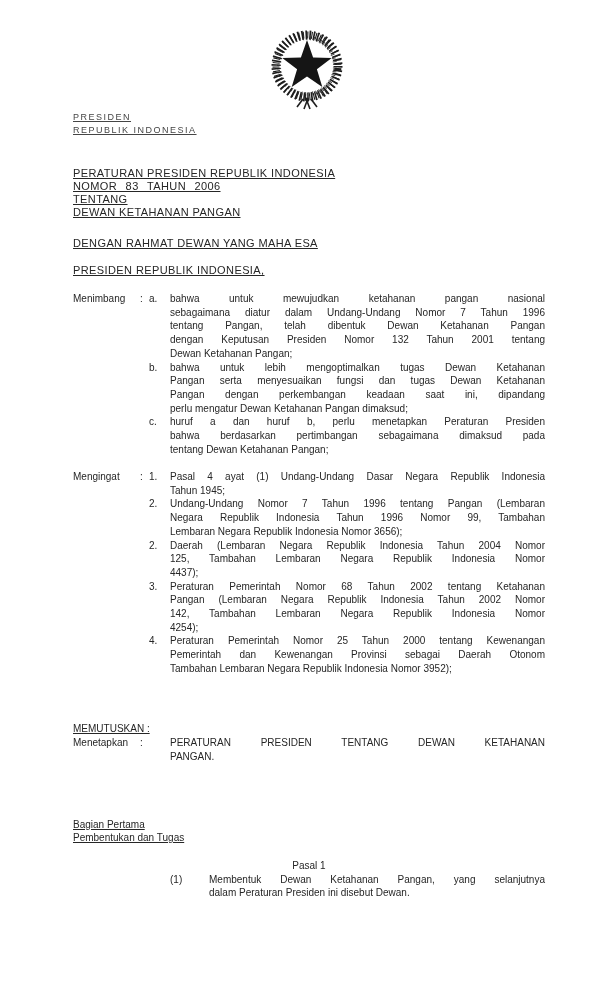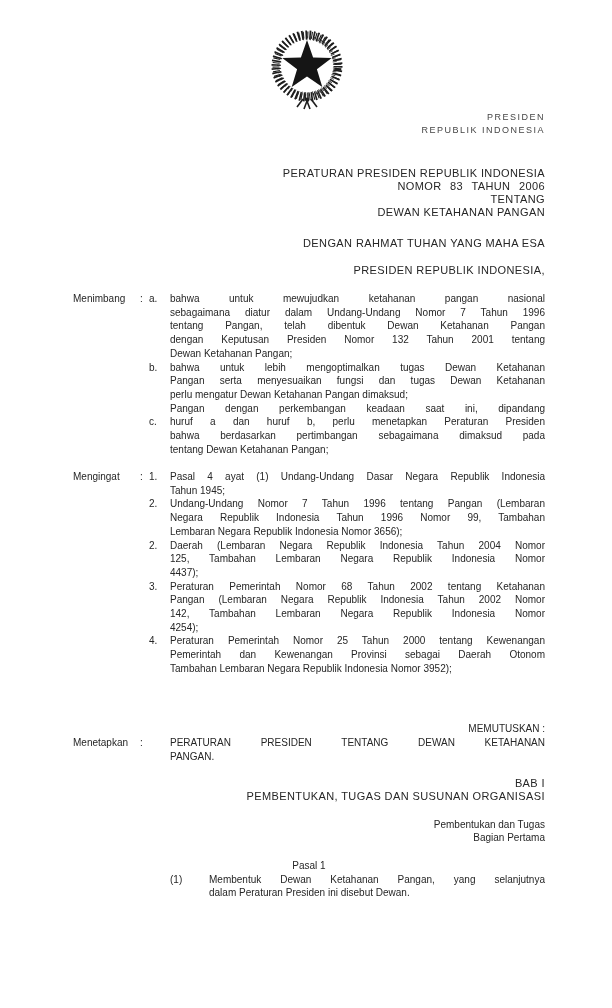--- a/index.html
+++ b/index.html
@@ -1,19 +1,19 @@
 <!DOCTYPE html>
 <html><head>
 <meta charset="utf-8">
 <style>
   html,body{margin:0;padding:0;background:#ffffff;}
   #page{position:relative;width:612px;height:1008px;background:#ffffff;overflow:hidden;
         font-family:"Liberation Sans",sans-serif;color:#262626;}
   .abs{position:absolute;left:73px;width:472px;}
-  .ctr{text-align:right;}
+  .ctr{text-align:left;text-decoration:underline;}
   .caps{font-size:11px;letter-spacing:0.4px;line-height:13px;}
   .body10{font-size:10px;line-height:13px;}
   .wordgap{word-spacing:5px;}
   #emblem{position:absolute;top:26px;left:263px;width:88px;height:86px;}
   #lh-text{top:111px;font-size:9px;line-height:12.5px;letter-spacing:1.5px;color:#454545;}
   #title-block{top:167px;}
   #invocation{top:237px;}
   #authority{top:264px;}
   .clause{position:absolute;left:73px;width:472px;font-size:10px;line-height:13.7px;}
   #sec-menimbang{top:292px;}
@@ -59,21 +59,21 @@
     <div>REPUBLIK INDONESIA</div>
   </div>
 
   <div id="title-block" class="abs ctr caps">
     <div>PERATURAN PRESIDEN REPUBLIK INDONESIA</div>
     <div class="wordgap">NOMOR 83 TAHUN 2006</div>
     <div>TENTANG</div>
     <div>DEWAN KETAHANAN PANGAN</div>
   </div>
 
-  <div id="invocation" class="abs ctr caps">DENGAN RAHMAT TUHAN YANG MAHA ESA</div>
+  <div id="invocation" class="abs ctr caps">DENGAN RAHMAT DEWAN YANG MAHA ESA</div>
   <div id="authority" class="abs ctr caps">PRESIDEN REPUBLIK INDONESIA,</div>
 
   <section id="sec-menimbang" class="clause">
     <div class="c-label">Menimbang</div>
     <div class="c-colon">:</div>
     <div class="c-items">
         <div class="item">
           <div class="marker">a.</div>
           <div class="itext">
             <div class="jline">bahwa untuk mewujudkan ketahanan pangan nasional</div>
@@ -81,22 +81,22 @@
             <div class="jline">tentang Pangan, telah dibentuk Dewan Ketahanan Pangan</div>
             <div class="jline">dengan Keputusan Presiden Nomor 132 Tahun 2001 tentang</div>
             <div class="jline lastline">Dewan Ketahanan Pangan;</div>
           </div>
         </div>
         <div class="item">
           <div class="marker">b.</div>
           <div class="itext">
             <div class="jline">bahwa untuk lebih mengoptimalkan tugas Dewan Ketahanan</div>
             <div class="jline">Pangan serta menyesuaikan fungsi dan tugas Dewan Ketahanan</div>
+            <div class="jline">Pangan dengan perkembangan keadaan saat ini, dipandang</div>
             <div class="jline lastline">perlu mengatur Dewan Ketahanan Pangan dimaksud;</div>
-            <div class="jline">Pangan dengan perkembangan keadaan saat ini, dipandang</div>
           </div>
         </div>
         <div class="item">
           <div class="marker">c.</div>
           <div class="itext">
             <div class="jline">huruf a dan huruf b, perlu menetapkan Peraturan Presiden</div>
             <div class="jline">bahwa berdasarkan pertimbangan sebagaimana dimaksud pada</div>
             <div class="jline lastline">tentang Dewan Ketahanan Pangan;</div>
           </div>
         </div>
@@ -159,28 +159,24 @@
         <div class="item">
           <div class="marker"></div>
           <div class="itext">
             <div class="jline">PERATURAN PRESIDEN TENTANG DEWAN KETAHANAN</div>
             <div class="jline lastline">PANGAN.</div>
           </div>
         </div>
       </div>
   </section>
 
-  <div id="bab-block" class="abs ctr caps">
-    <div>BAB I</div>
-    <div>PEMBENTUKAN, TUGAS DAN SUSUNAN ORGANISASI</div>
-  </div>
 
   <div id="bagian-block" class="abs ctr body10">
+    <div>Bagian Pertama</div>
     <div>Pembentukan dan Tugas</div>
-    <div>Bagian Pertama</div>
   </div>
 
   <section id="sec-pasal" class="clause">
     <div class="pasal-head">Pasal 1</div>
     <div class="c-items">
         <div class="item">
           <div class="marker">(1)</div>
           <div class="itext">
             <div class="jline">Membentuk Dewan Ketahanan Pangan, yang selanjutnya</div>
             <div class="jline lastline">dalam Peraturan Presiden ini disebut Dewan.</div>

